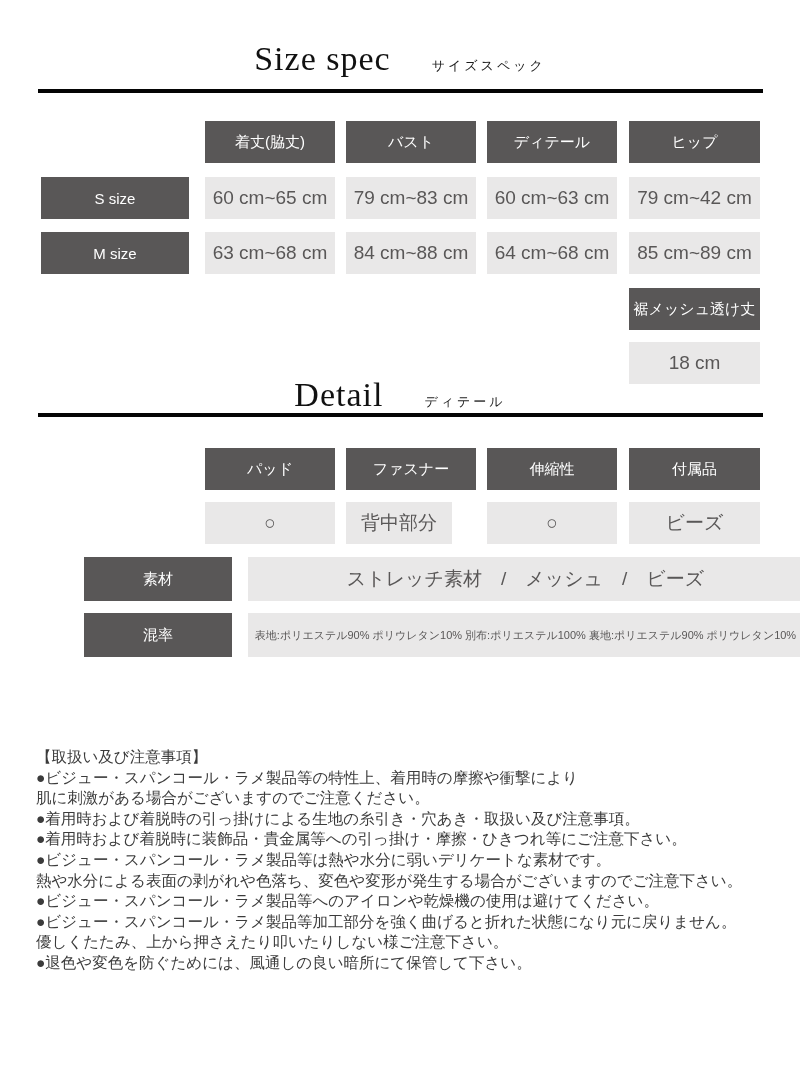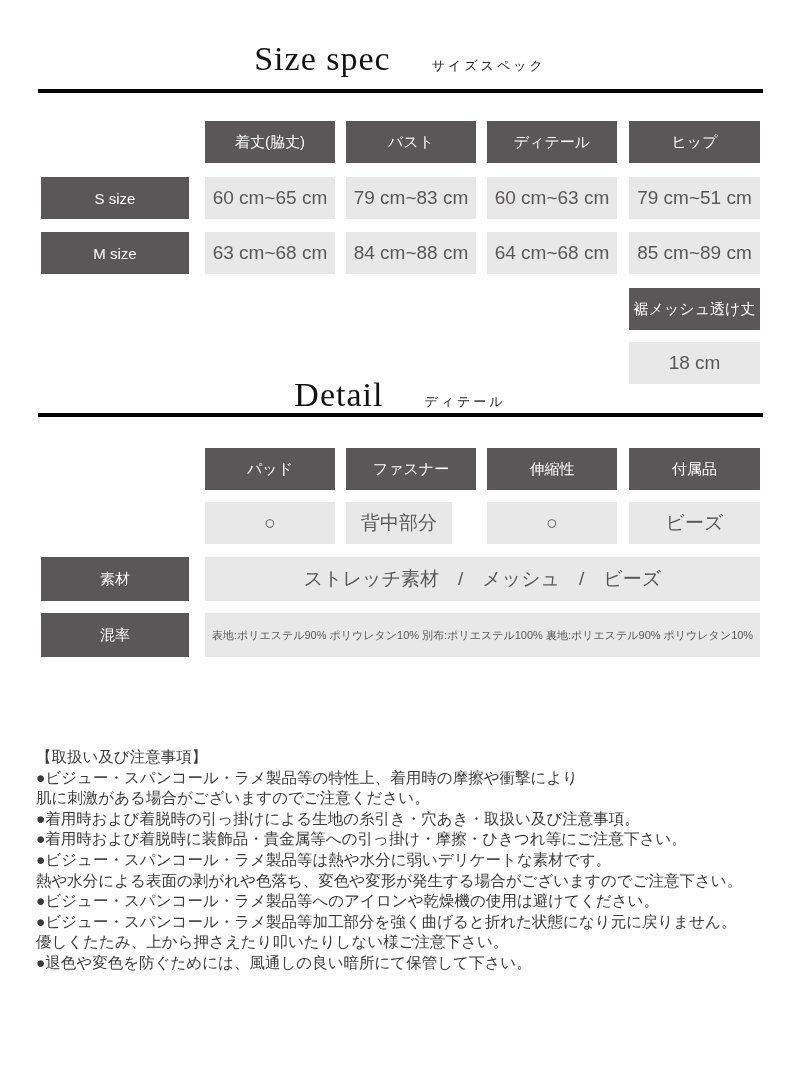--- a/index.html
+++ b/index.html
@@ -11,21 +11,21 @@
   .t-en{font-family:"Liberation Serif","DejaVu Serif",serif;
        font-size:34px;color:#111;letter-spacing:1px;}
   .t-ja{font-size:13px;color:#1a1a1a;letter-spacing:3px;margin-left:19px;}
   .rule{left:38px;width:725px;height:4px;background:var(--rule,#040404);}
   .hcell{background:var(--header-bg,#595757);color:var(--header-text,#ffffff);
        display:flex;align-items:center;justify-content:center;
        font-size:15px;height:42px;}
   .vcell{background:var(--cell-bg,#e9e8e8);color:var(--cell-text,#595757);
        display:flex;align-items:center;justify-content:center;
        font-size:19px;height:42px;white-space:nowrap;}
-  .tall{height:44px;}
+  .tall{height:44px;margin-left:43px;}
   .blend-text{font-size:11px;letter-spacing:0;}
   .notes{left:36px;top:719px;width:760px;color:var(--note-text,#3b3b3b);
        font-size:15.5px;line-height:20.6px;margin-top:28px;}
   .notes div{white-space:nowrap;}
 </style>
 </head>
 <body>
 
 <div class="abs section-title" style="top:40px">
   <span class="t-en">Size spec</span>
@@ -35,21 +35,21 @@
 
 <div class="abs hcell" style="top:121px;left:205px;width:130px">着丈(脇丈)</div>
 <div class="abs hcell" style="top:121px;left:346px;width:130px">バスト</div>
 <div class="abs hcell" style="top:121px;left:487px;width:130px">ディテール</div>
 <div class="abs hcell" style="top:121px;left:629px;width:131px">ヒップ</div>
 
 <div class="abs hcell" style="top:177px;left:41px;width:148px">S size</div>
 <div class="abs vcell" style="top:177px;left:205px;width:130px">60 cm~65 cm</div>
 <div class="abs vcell" style="top:177px;left:346px;width:130px">79 cm~83 cm</div>
 <div class="abs vcell" style="top:177px;left:487px;width:130px">60 cm~63 cm</div>
-<div class="abs vcell" style="top:177px;left:629px;width:131px">79 cm~51 cm</div>
+<div class="abs vcell" style="top:177px;left:629px;width:131px">79 cm~42 cm</div>
 
 <div class="abs hcell" style="top:232px;left:41px;width:148px">M size</div>
 <div class="abs vcell" style="top:232px;left:205px;width:130px">63 cm~68 cm</div>
 <div class="abs vcell" style="top:232px;left:346px;width:130px">84 cm~88 cm</div>
 <div class="abs vcell" style="top:232px;left:487px;width:130px">64 cm~68 cm</div>
 <div class="abs vcell" style="top:232px;left:629px;width:131px">85 cm~89 cm</div>
 
 <div class="abs hcell" style="top:288px;left:629px;width:131px">裾メッシュ透け丈</div>
 <div class="abs vcell" style="top:342px;left:629px;width:131px">18 cm</div>
 

